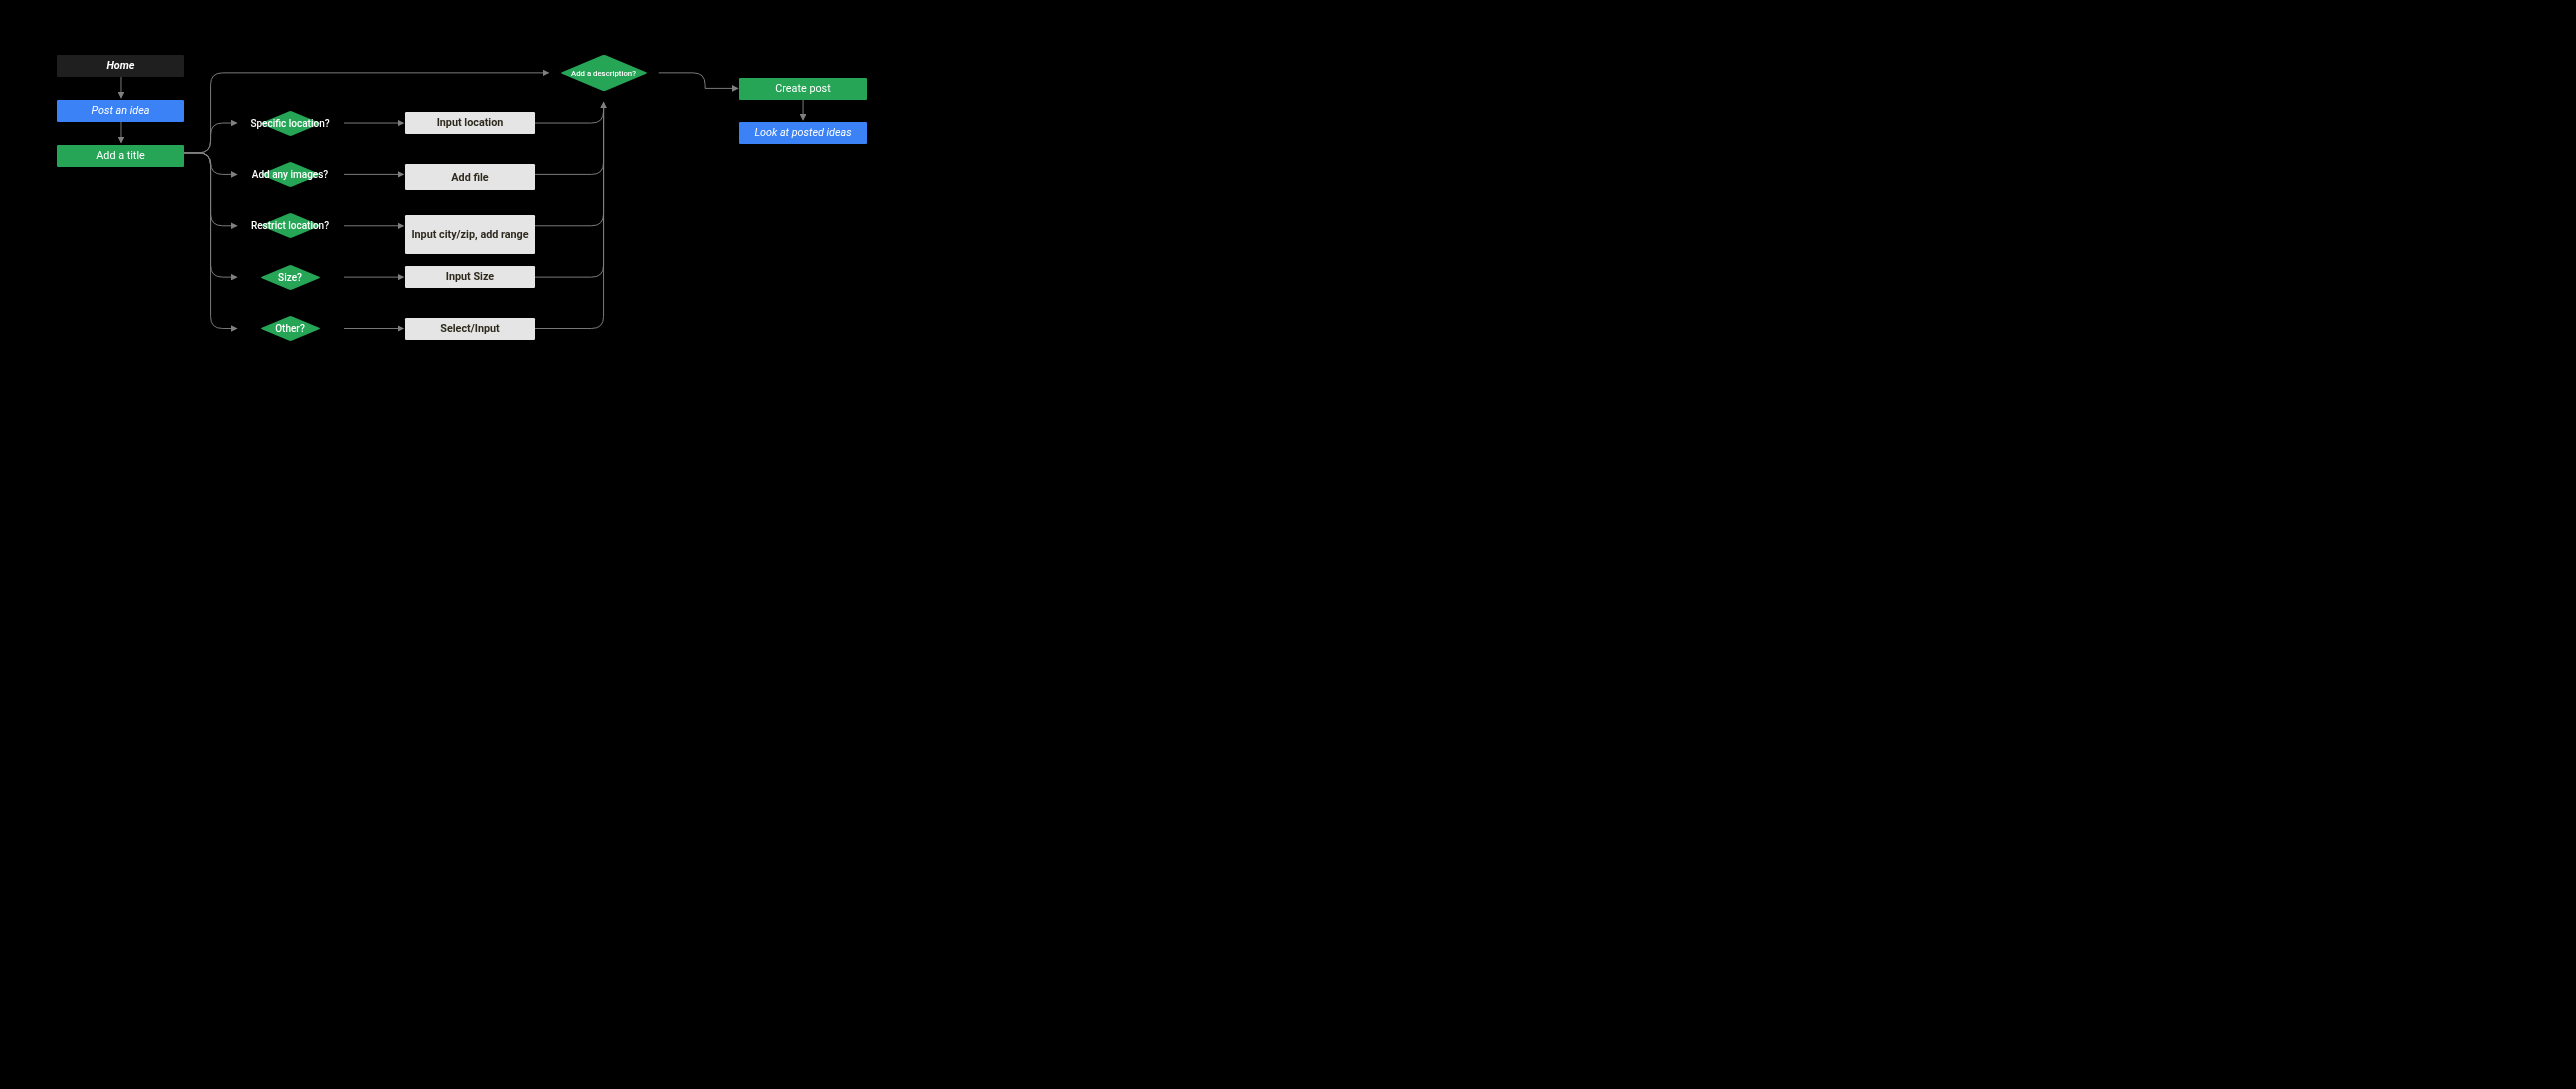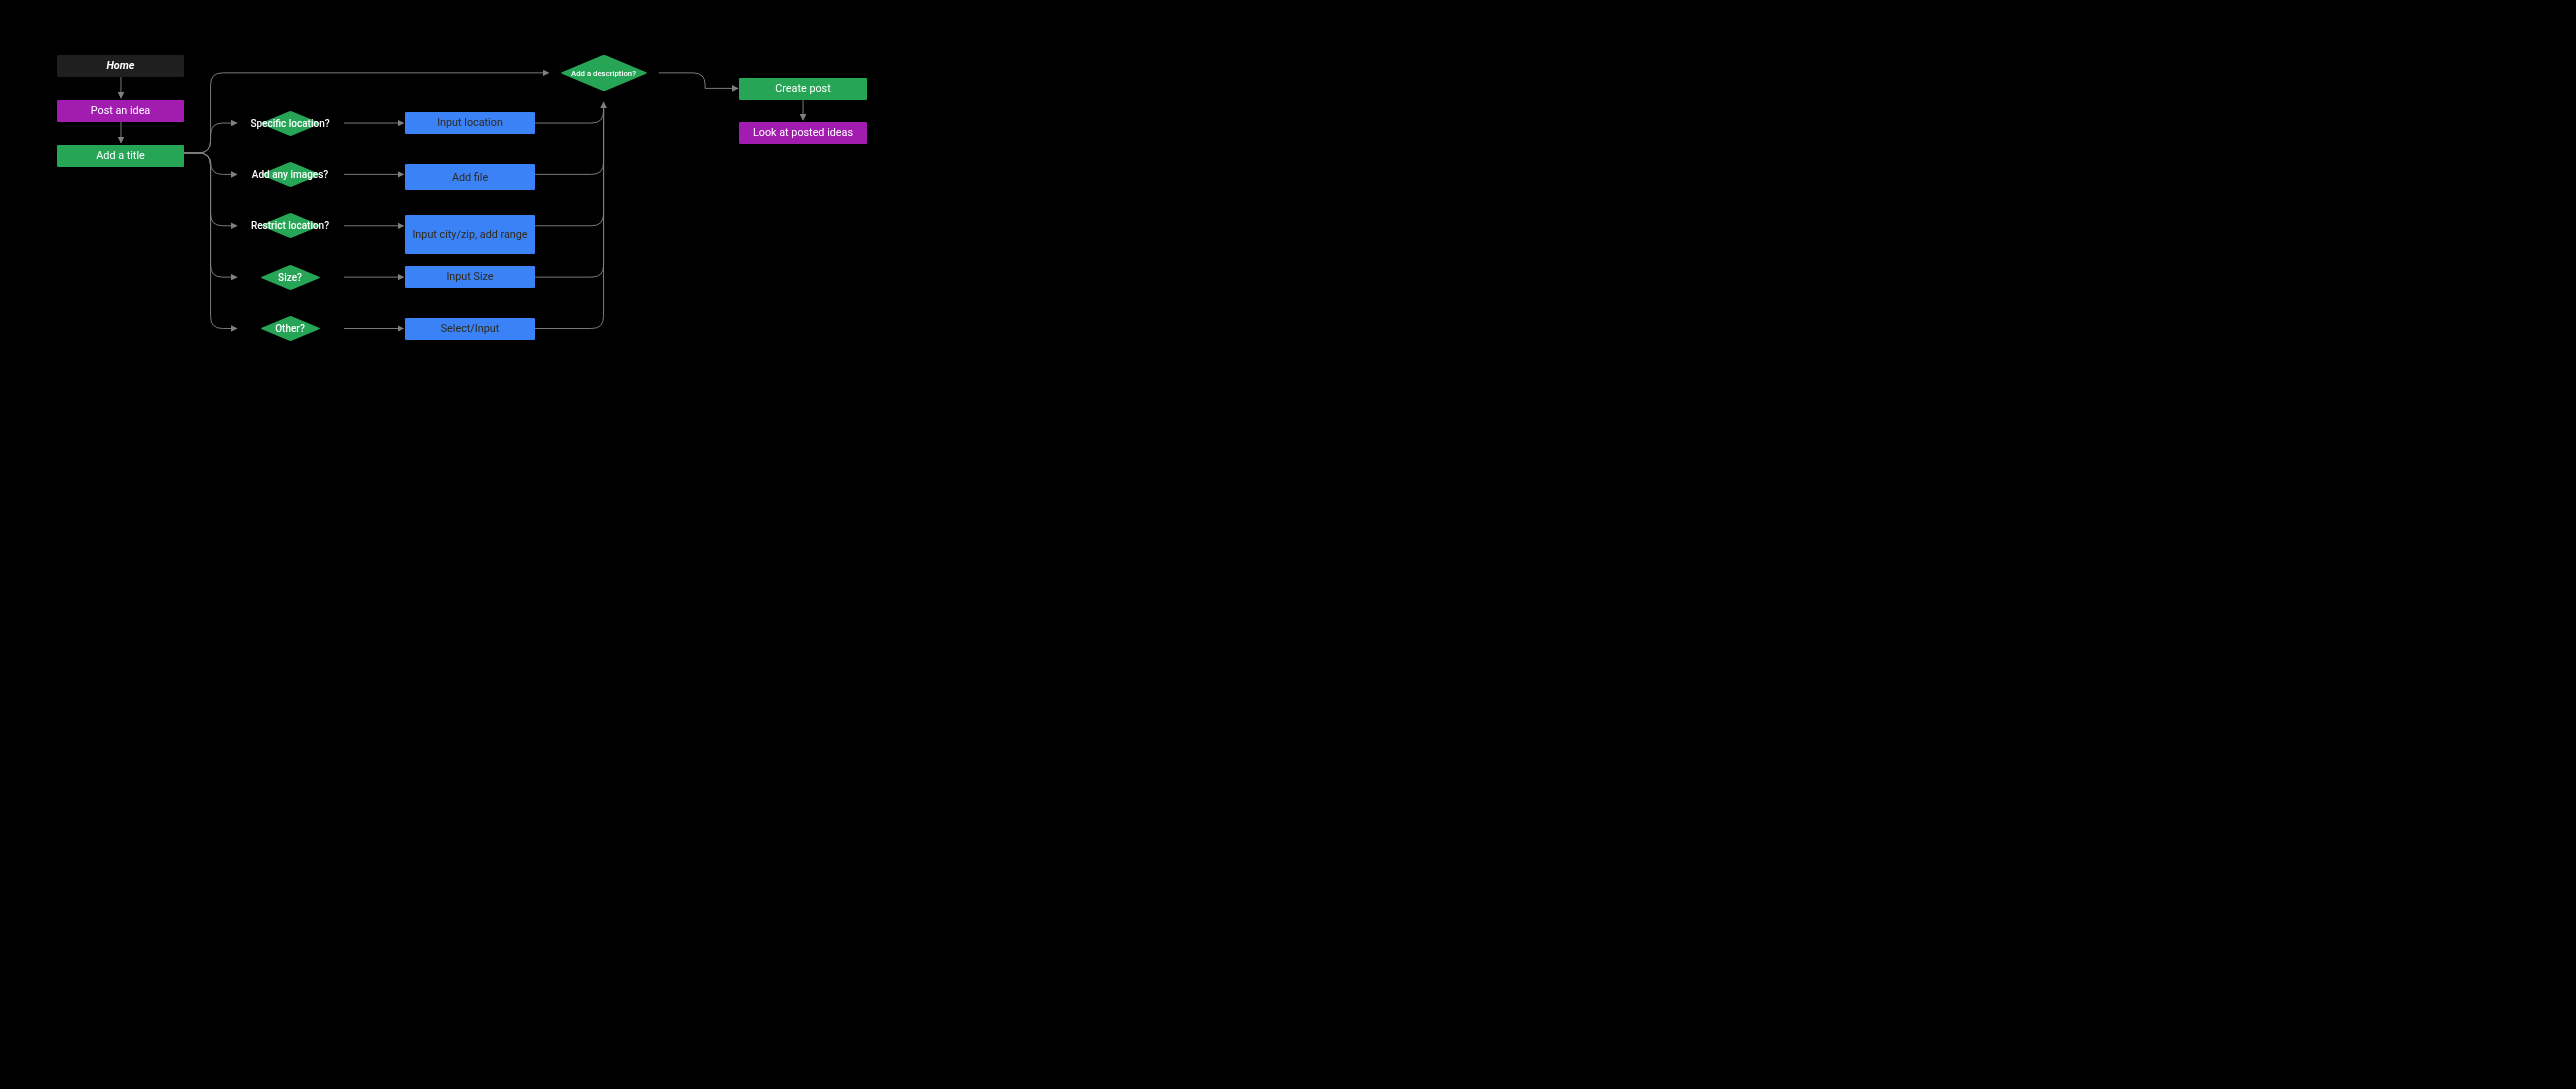--- a/index.html
+++ b/index.html
@@ -32,36 +32,37 @@
   .rect {
     border-radius: 1.2px;
   }
   .home-node {
     background: #1f1f1f;
     color: #fff;
     font-weight: 700;
     font-size: 10.8px;
   }
   .purple-node {
-    background: #a21caf;
+    background: #3b82f6;
     color: #fff;
     font-size: 10.8px;
     font-weight: 400;
+    font-style: italic;
   }
   .green-node {
     background: #27a556;
     color: #fff;
     font-size: 10.8px;
     font-weight: 400;
   }
   .orange-node {
-    background: #3b82f6;
+    background: #e5e5e5;
     color: #2f2a1e;
     font-size: 10.8px;
-    font-weight: 400;
+    font-weight: 700;
   }
   
   .diamond {
     position: absolute;
   }
   .diamond .shape {
     position: absolute;
     top: 0; left: 0; right: 0; bottom: 0;
     background: #27a556;
     transform: scaleY(0.42) rotate(45deg);

